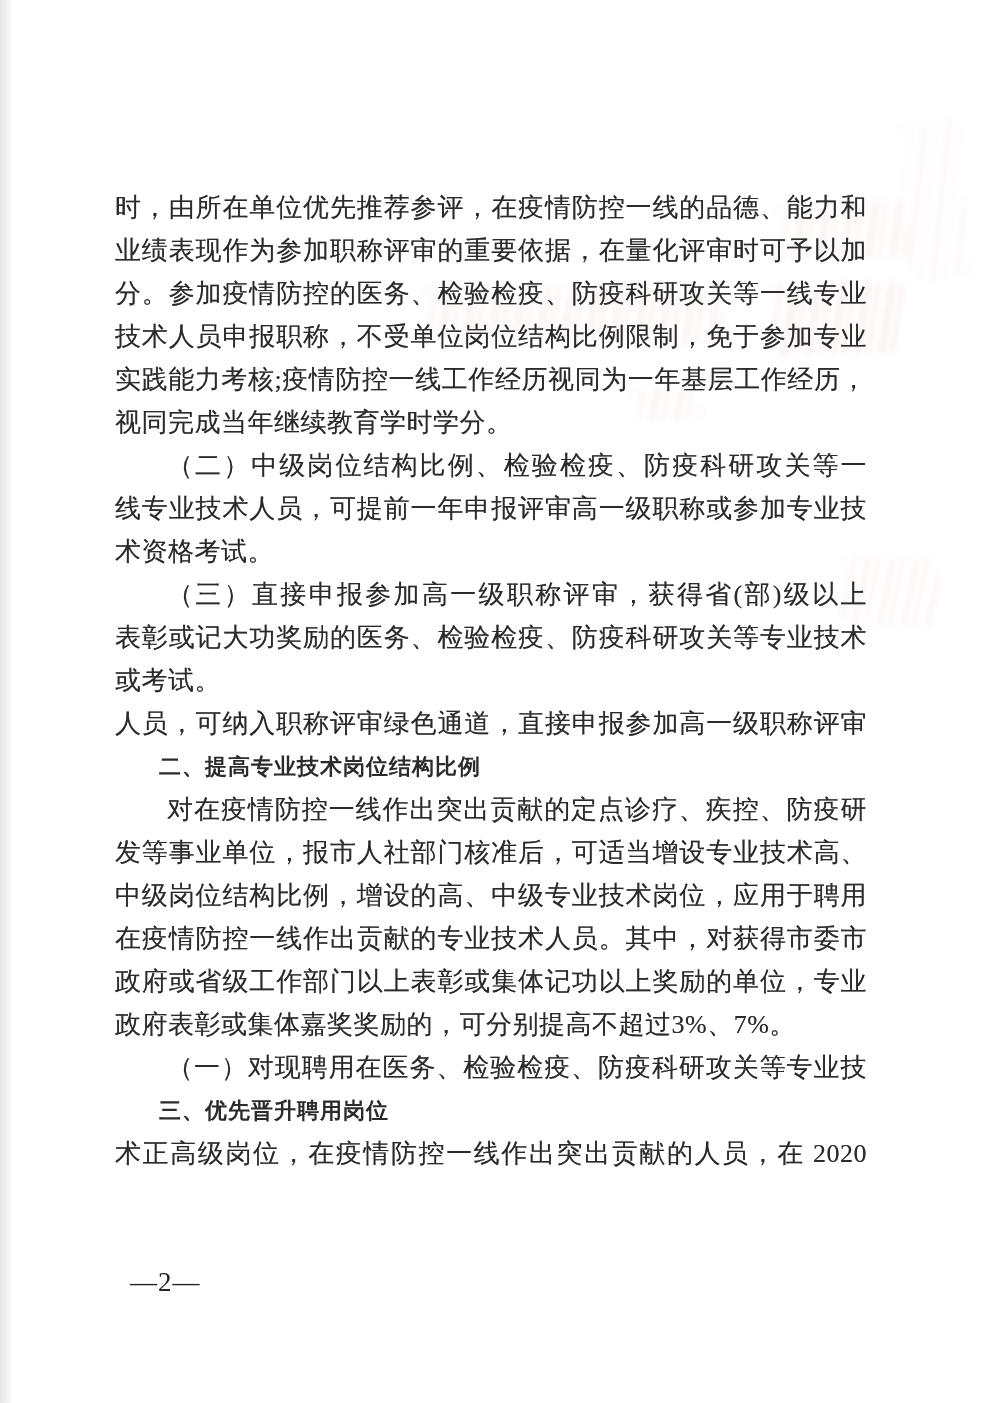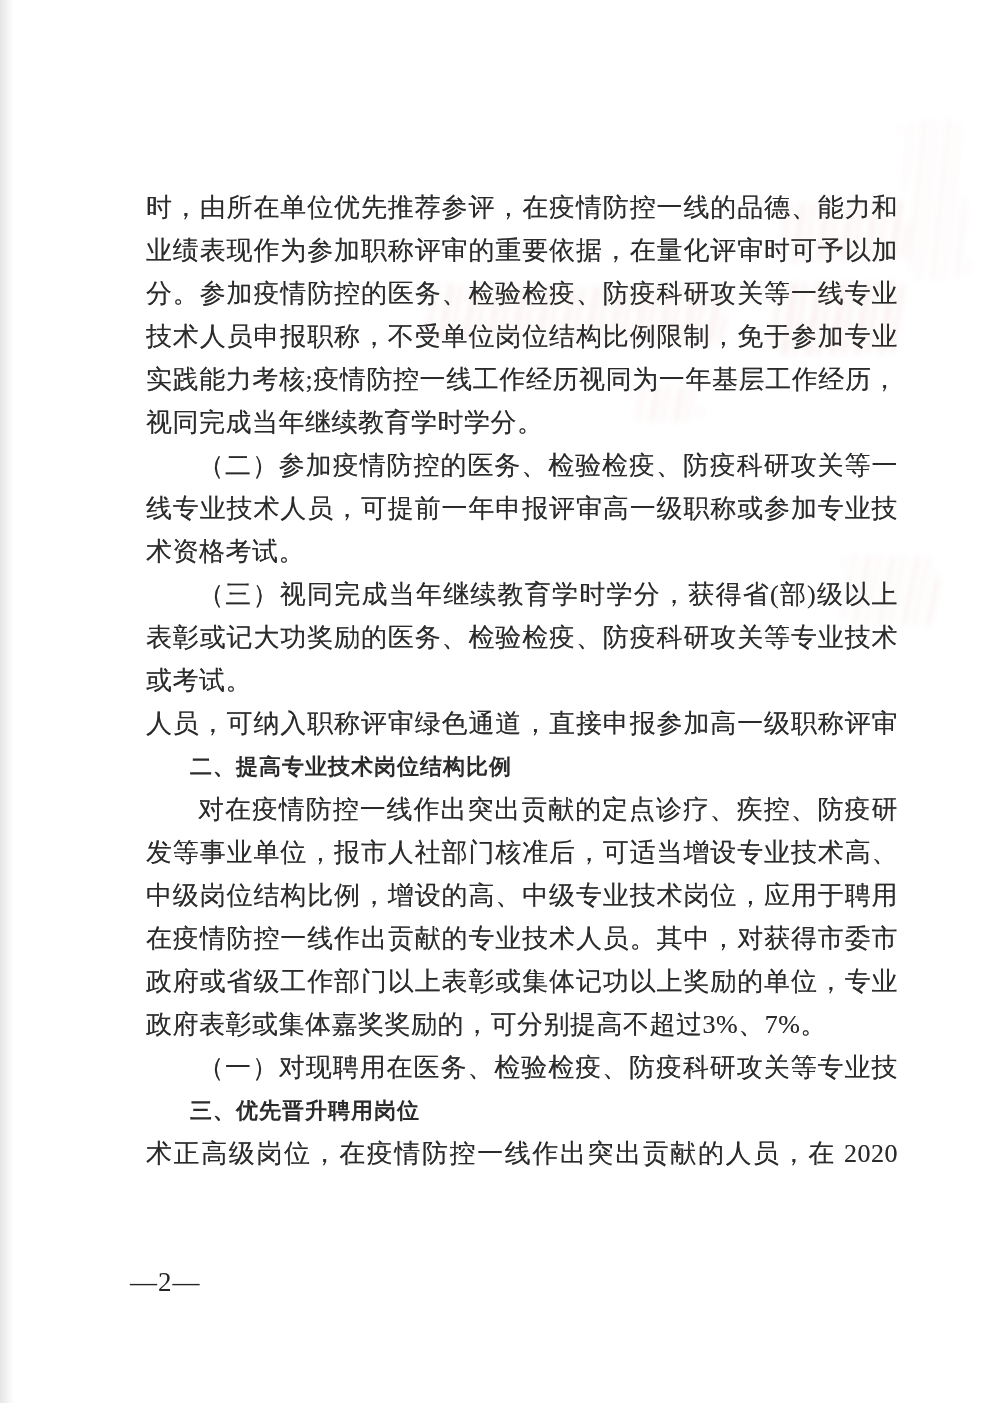--- a/index.html
+++ b/index.html
@@ -26,21 +26,21 @@
     position: absolute;
     left: 0; top: 0;
     width: 14px; height: 100%;
     background: linear-gradient(to right, rgba(0,0,0,0.10), rgba(0,0,0,0.0));
     pointer-events: none;
   }
 
   
   .text-column {
     position: absolute;
-    left: 146px;
+    left: 115px;
     top: 186px;
     width: 752px;
   }
 
   .line {
     font-size: 26px;
     line-height: 43px;
     height: 43px;
     white-space: nowrap;
     text-align: justify;
@@ -108,24 +108,24 @@
   <div class="bleed b5"></div>
   <div class="bleed b6"></div>
 
   <div class="text-column">
       <div class="line">时，由所在单位优先推荐参评，在疫情防控一线的品德、能力和</div>
       <div class="line">业绩表现作为参加职称评审的重要依据，在量化评审时可予以加</div>
       <div class="line">分。参加疫情防控的医务、检验检疫、防疫科研攻关等一线专业</div>
       <div class="line">技术人员申报职称，不受单位岗位结构比例限制，免于参加专业</div>
       <div class="line">实践能力考核;疫情防控一线工作经历视同为一年基层工作经历，</div>
       <div class="line no-fill">视同完成当年继续教育学时学分。</div>
-      <div class="line indent">（二）参加疫情防控的医务、检验检疫、防疫科研攻关等一</div>
+      <div class="line indent">（二）中级岗位结构比例、检验检疫、防疫科研攻关等一</div>
       <div class="line">线专业技术人员，可提前一年申报评审高一级职称或参加专业技</div>
       <div class="line no-fill">术资格考试。</div>
-      <div class="line indent">（三）视同完成当年继续教育学时学分，获得省(部)级以上</div>
+      <div class="line indent">（三）直接申报参加高一级职称评审，获得省(部)级以上</div>
       <div class="line">表彰或记大功奖励的医务、检验检疫、防疫科研攻关等专业技术</div>
       <div class="line no-fill">或考试。</div>
       <div class="line">人员，可纳入职称评审绿色通道，直接申报参加高一级职称评审</div>
       <div class="line heading indent no-fill">二、提高专业技术岗位结构比例</div>
       <div class="line indent">对在疫情防控一线作出突出贡献的定点诊疗、疾控、防疫研</div>
       <div class="line">发等事业单位，报市人社部门核准后，可适当增设专业技术高、</div>
       <div class="line">中级岗位结构比例，增设的高、中级专业技术岗位，应用于聘用</div>
       <div class="line">在疫情防控一线作出贡献的专业技术人员。其中，对获得市委市</div>
       <div class="line">政府或省级工作部门以上表彰或集体记功以上奖励的单位，专业</div>
       <div class="line no-fill">政府表彰或集体嘉奖奖励的，可分别提高不超过3%、7%。</div>

